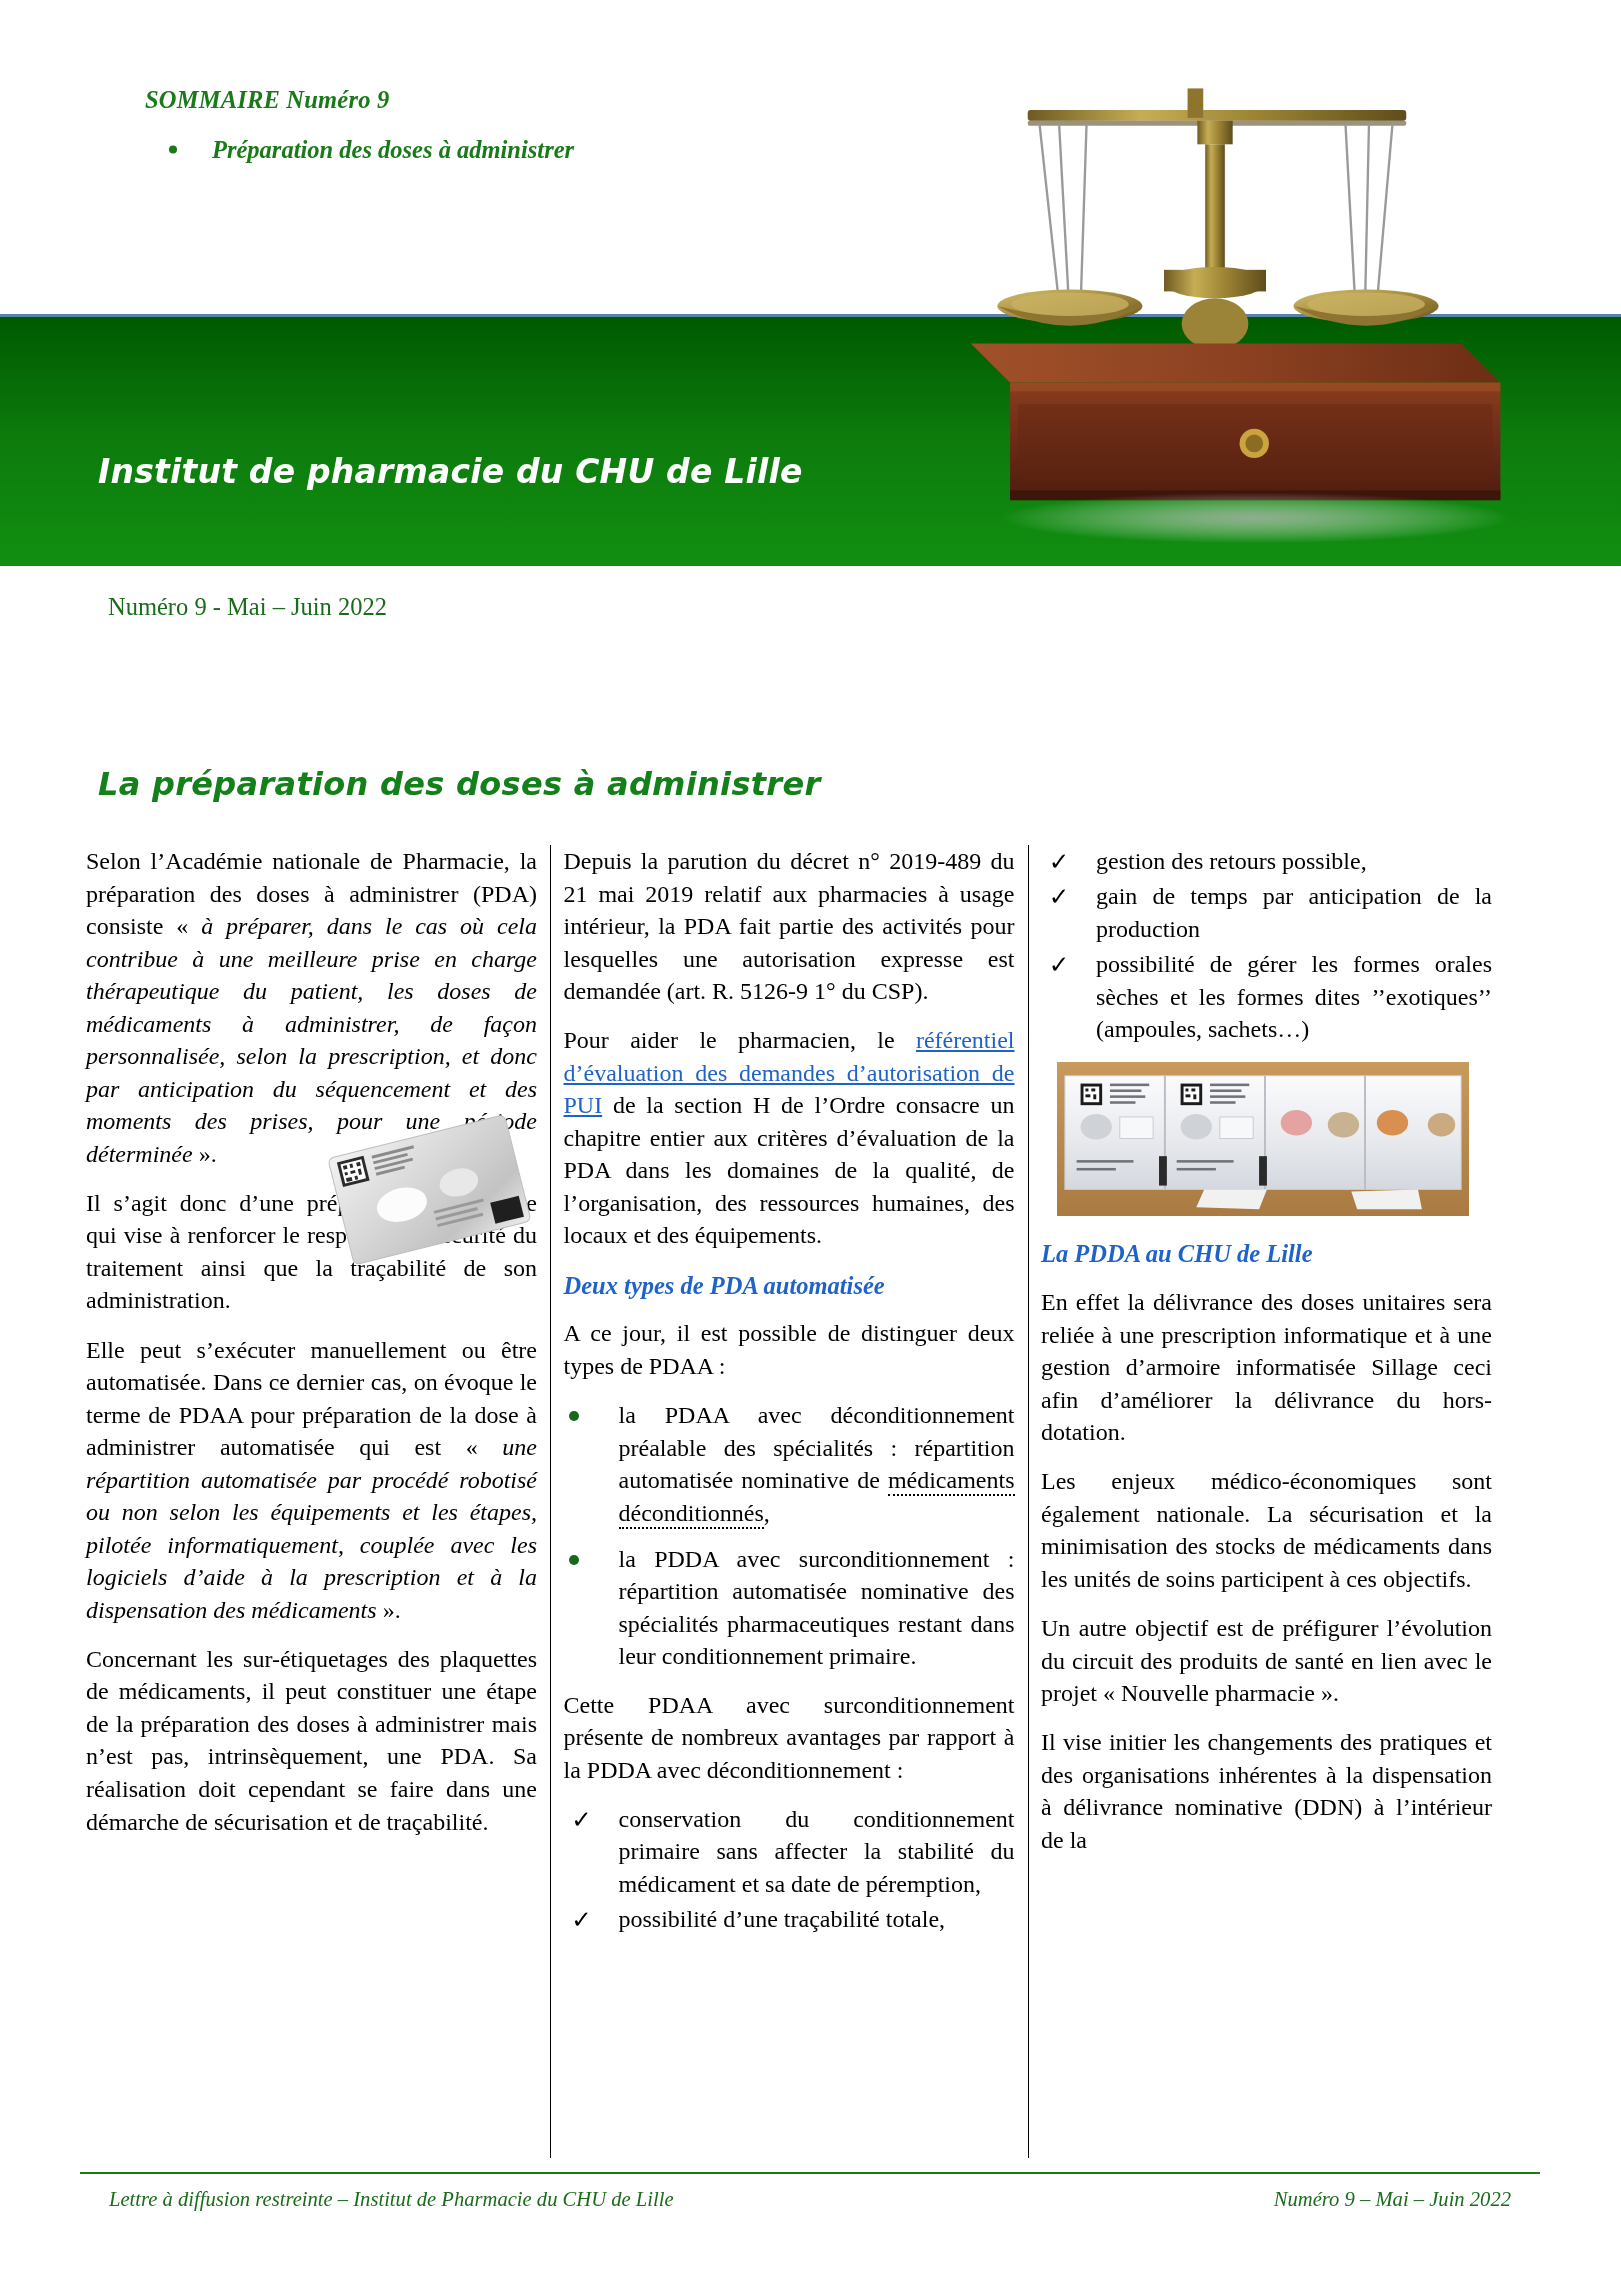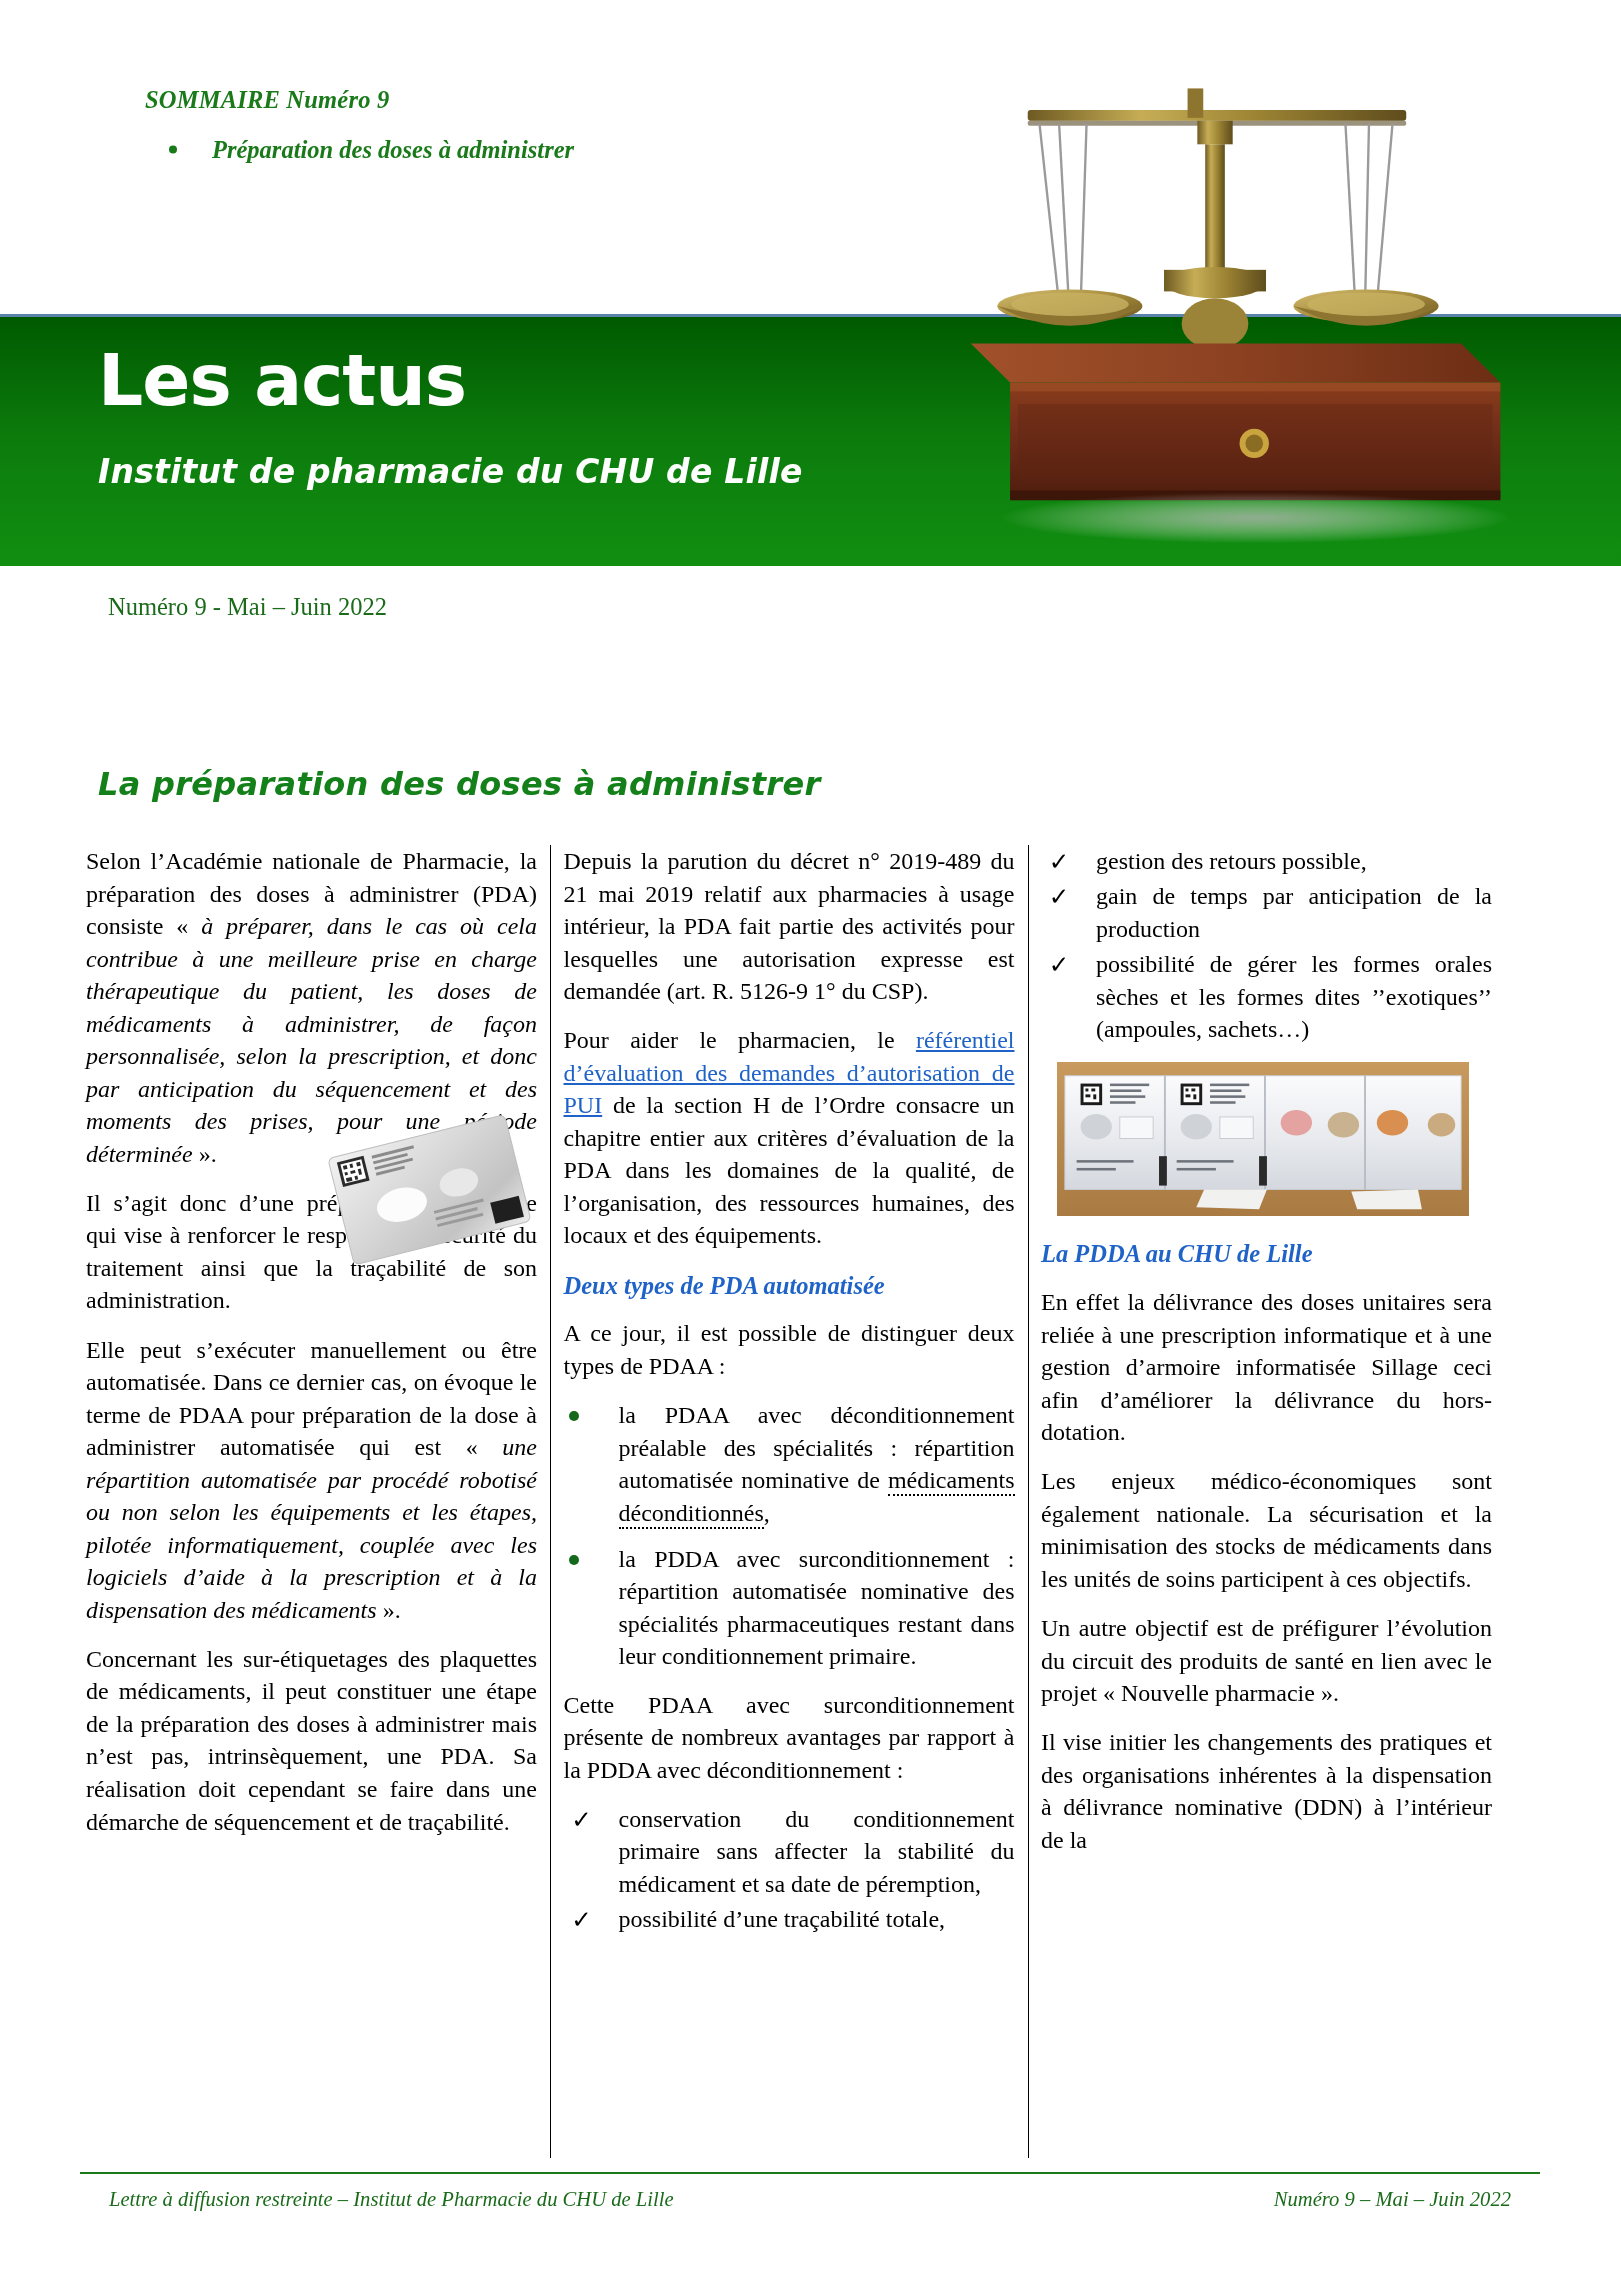--- a/index.html
+++ b/index.html
@@ -255,21 +255,20 @@
   <div class="sommaire-title">SOMMAIRE Numéro 9</div>
   <ul class="sommaire-list">
     <li>
       <span class="bullet"></span>
       <span>Préparation des doses à administrer</span>
     </li>
   </ul>
 </div>
 
 <div class="banner">
-  <div class="banner-title">Les actus</div>
   <div class="banner-subtitle">Institut de pharmacie du CHU de Lille</div>
 </div>
 
 <svg class="scale-photo" viewBox="0 0 620 620" xmlns="http://www.w3.org/2000/svg">
   <defs>
     <linearGradient id="woodG" x1="0" y1="0" x2="0" y2="1">
       <stop offset="0%" stop-color="#8a3d1b"></stop>
       <stop offset="35%" stop-color="#75301a"></stop>
       <stop offset="100%" stop-color="#4e1d0e"></stop>
     </linearGradient>
@@ -354,21 +353,21 @@
 
 <div class="columns">
 
   <div class="col">
     <p><span>Selon l’Académie nationale de Pharmacie, la préparation des doses à administrer (PDA) consiste « </span><span class="it">à préparer, dans le cas où cela contribue à une meilleure prise en charge thérapeutique du patient, les doses de médicaments à administrer, de façon personnalisée, selon la prescription, et donc par anticipation du séquencement et des moments des prises, pour une période déterminée</span><span> ».</span></p>
 
     <p>Il s’agit donc d’une préparation nominative qui vise à renforcer le respect et la sécurité du traitement ainsi que la traçabilité de son administration.</p>
 
     <p><span>Elle peut s’exécuter manuellement ou être automatisée. Dans ce dernier cas, on évoque le terme de PDAA pour préparation de la dose à administrer automatisée qui est « </span><span class="it">une répartition automatisée par procédé robotisé ou non selon les équipements et les étapes, pilotée informatiquement, couplée avec les logiciels d’aide à la prescription et à la dispensation des médicaments</span><span> ».</span></p>
 
-    <p>Concernant les sur-étiquetages des plaquettes de médicaments, il peut constituer une étape de la préparation des doses à administrer mais n’est pas, intrinsèquement, une PDA. Sa réalisation doit cependant se faire dans une démarche de séquencement et de traçabilité.</p>
+    <p>Concernant les sur-étiquetages des plaquettes de médicaments, il peut constituer une étape de la préparation des doses à administrer mais n’est pas, intrinsèquement, une PDA. Sa réalisation doit cependant se faire dans une démarche de sécurisation et de traçabilité.</p>
 
     <svg class="blister-img" viewBox="0 0 236 200" xmlns="http://www.w3.org/2000/svg">
       <defs>
         <linearGradient id="foilG" x1="0" y1="0" x2="1" y2="1">
           <stop offset="0%" stop-color="#f2f2f2"></stop>
           <stop offset="40%" stop-color="#d9d9d9"></stop>
           <stop offset="75%" stop-color="#c3c3c3"></stop>
           <stop offset="100%" stop-color="#ededed"></stop>
         </linearGradient>
       </defs>

